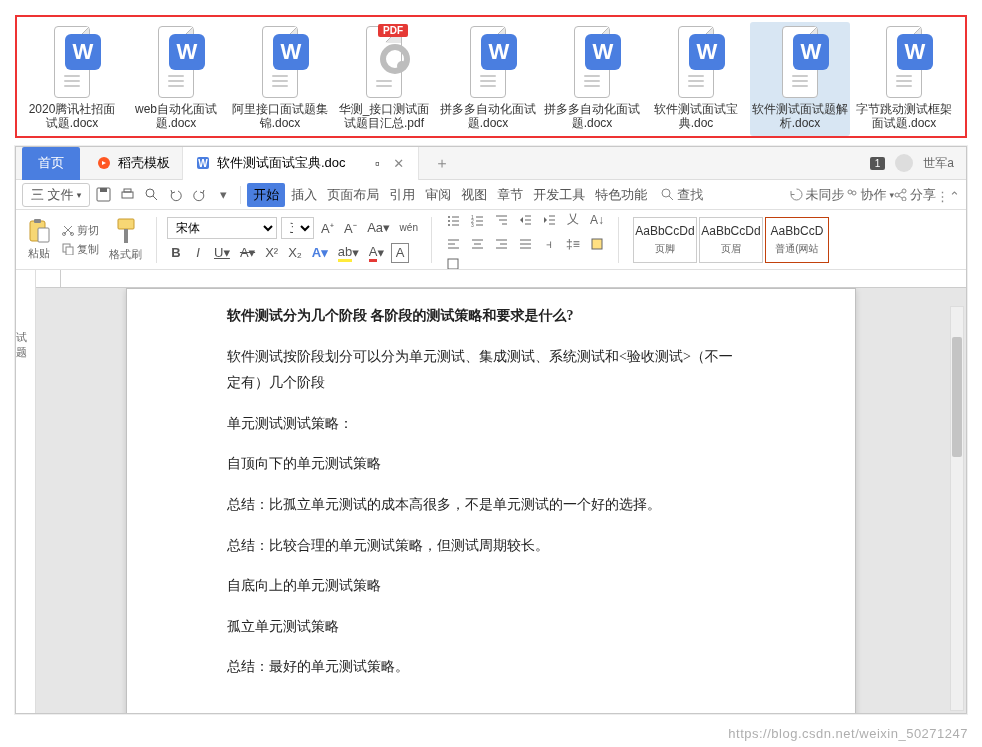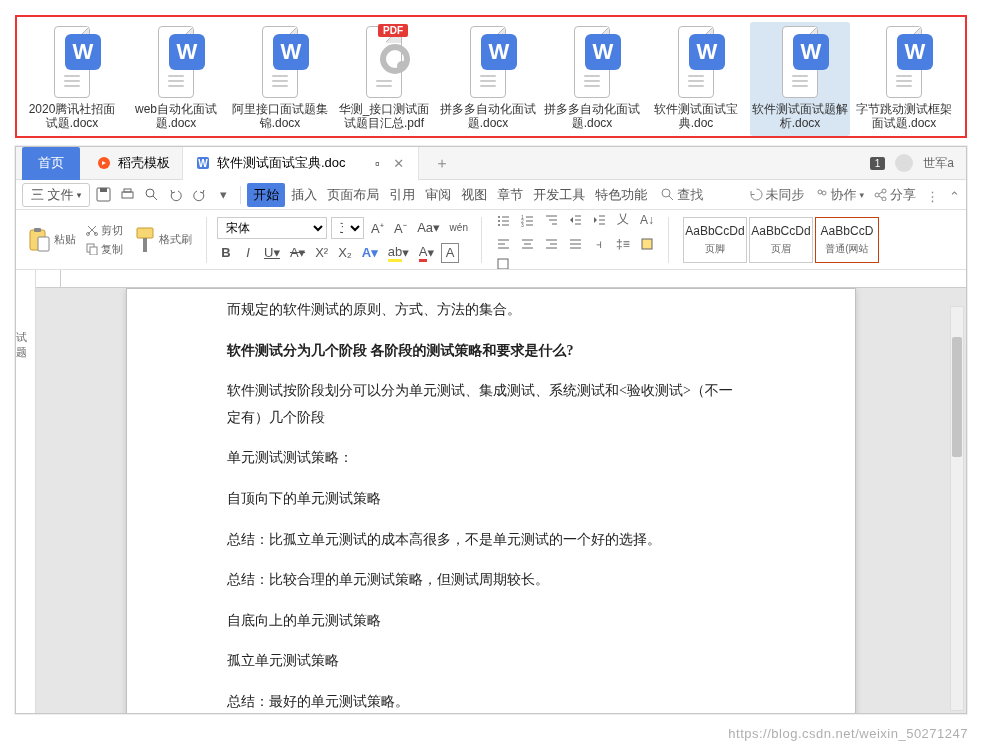--- a/index.html
+++ b/index.html
@@ -34,25 +34,25 @@
   .badge1 { background:#555; color:#fff; font-size:10px; padding:1px 5px; border-radius:2px;}
   .avatar { width:18px; height:18px; border-radius:50%; background:#ddd; display:inline-block;}
   .user { color:#666; font-size:12px;}
   
   .menubar { display:flex; align-items:center; height:30px; background:#fff; border-bottom:1px solid #e0e0e0; padding:0 6px; gap:2px; font-size:13px; color:#555; overflow:hidden;}
   .mb-file { border:1px solid #ccc; padding:2px 8px; border-radius:3px; cursor:pointer; display:flex; align-items:center; gap:3px;}
   .mb-ico { width:20px; height:20px; display:inline-flex; align-items:center; justify-content:center; color:#666; cursor:pointer; margin:0 1px;}
   .mb-sep { width:1px; height:18px; background:#ddd; margin:0 4px;}
   .mb-item { padding:3px 4px; cursor:pointer; white-space:nowrap;}
   .mb-item.active { background:#4a7ee0; color:#000000; border-radius:2px; padding:3px 6px;}
-  .mb-right { margin-left:auto; display:flex; align-items:flex-end; gap:10px;}
+  .mb-right { margin-left:auto; display:flex; align-items:flex-end; }
   .mb-link { color:#666; cursor:pointer; display:flex; align-items:center; gap:3px;}
   
   .ribbon { display:flex; align-items:center; height:60px; background:#fff; border-bottom:1px solid #e0e0e0; padding:0 6px; gap:6px; overflow:hidden;}
-  .rb-group { display:flex; align-items:center; gap:2px; padding:0 4px;}
+  .rb-group { display:flex; flex-direction:column; align-items:center; gap:2px; padding:0 4px;}
   .rb-paste-ico { width:26px; height:26px; }
   .rb-lbl { font-size:11px; color:#666;}
   .rb-col { display:flex; flex-direction:column; gap:4px; font-size:11px; color:#666;}
   .rb-btn { display:flex; align-items:center; gap:3px; cursor:pointer;}
   .rb-sep { width:1px; height:46px; background:#e0e0e0; margin:0 4px;}
   .rb-fmt-ico { width:24px; height:28px; }
   .font-row { display:flex; gap:4px; align-items:center;}
   .font-select { border:1px solid #ccc; font-size:12px; padding:2px 4px; height:22px; background:#fff;}
   .fmt-row { display:flex; gap:4px; align-items:center; margin-top:4px;}
   .fmt-btn { min-width:18px; height:20px; border:1px solid transparent; display:flex; align-items:center; justify-content:center; font-size:13px; color:#555; cursor:pointer; padding:0 2px;}
@@ -482,21 +482,20 @@
     <div class="left-thumb">
         <div class="thumb-label">试题</div>
       </div>
     <div class="page-wrap">
       <div class="ruler">
           <div class="ruler-corner"></div>
           <div class="ruler-main"></div>
         </div>
       <div class="scroll-area">
         <div class="page">
-          <p class="p first">而规定的软件测试的原则、方式、方法的集合。</p>
           <p class="p bold">软件测试分为几个阶段 各阶段的测试策略和要求是什么?</p>
           <p class="p">软件测试按阶段划分可以分为单元测试、集成测试、系统测试和&lt;验收测试&gt;（不一定有）几个阶段</p>
           <p class="p">单元测试测试策略：</p>
           <p class="p">自顶向下的单元测试策略</p>
           <p class="p">总结：比孤立单元测试的成本高很多，不是单元测试的一个好的选择。</p>
           <p class="p">总结：比较合理的单元测试策略，但测试周期较长。</p>
           <p class="p">自底向上的单元测试策略</p>
           <p class="p">孤立单元测试策略</p>
           <p class="p">总结：最好的单元测试策略。</p>
 

